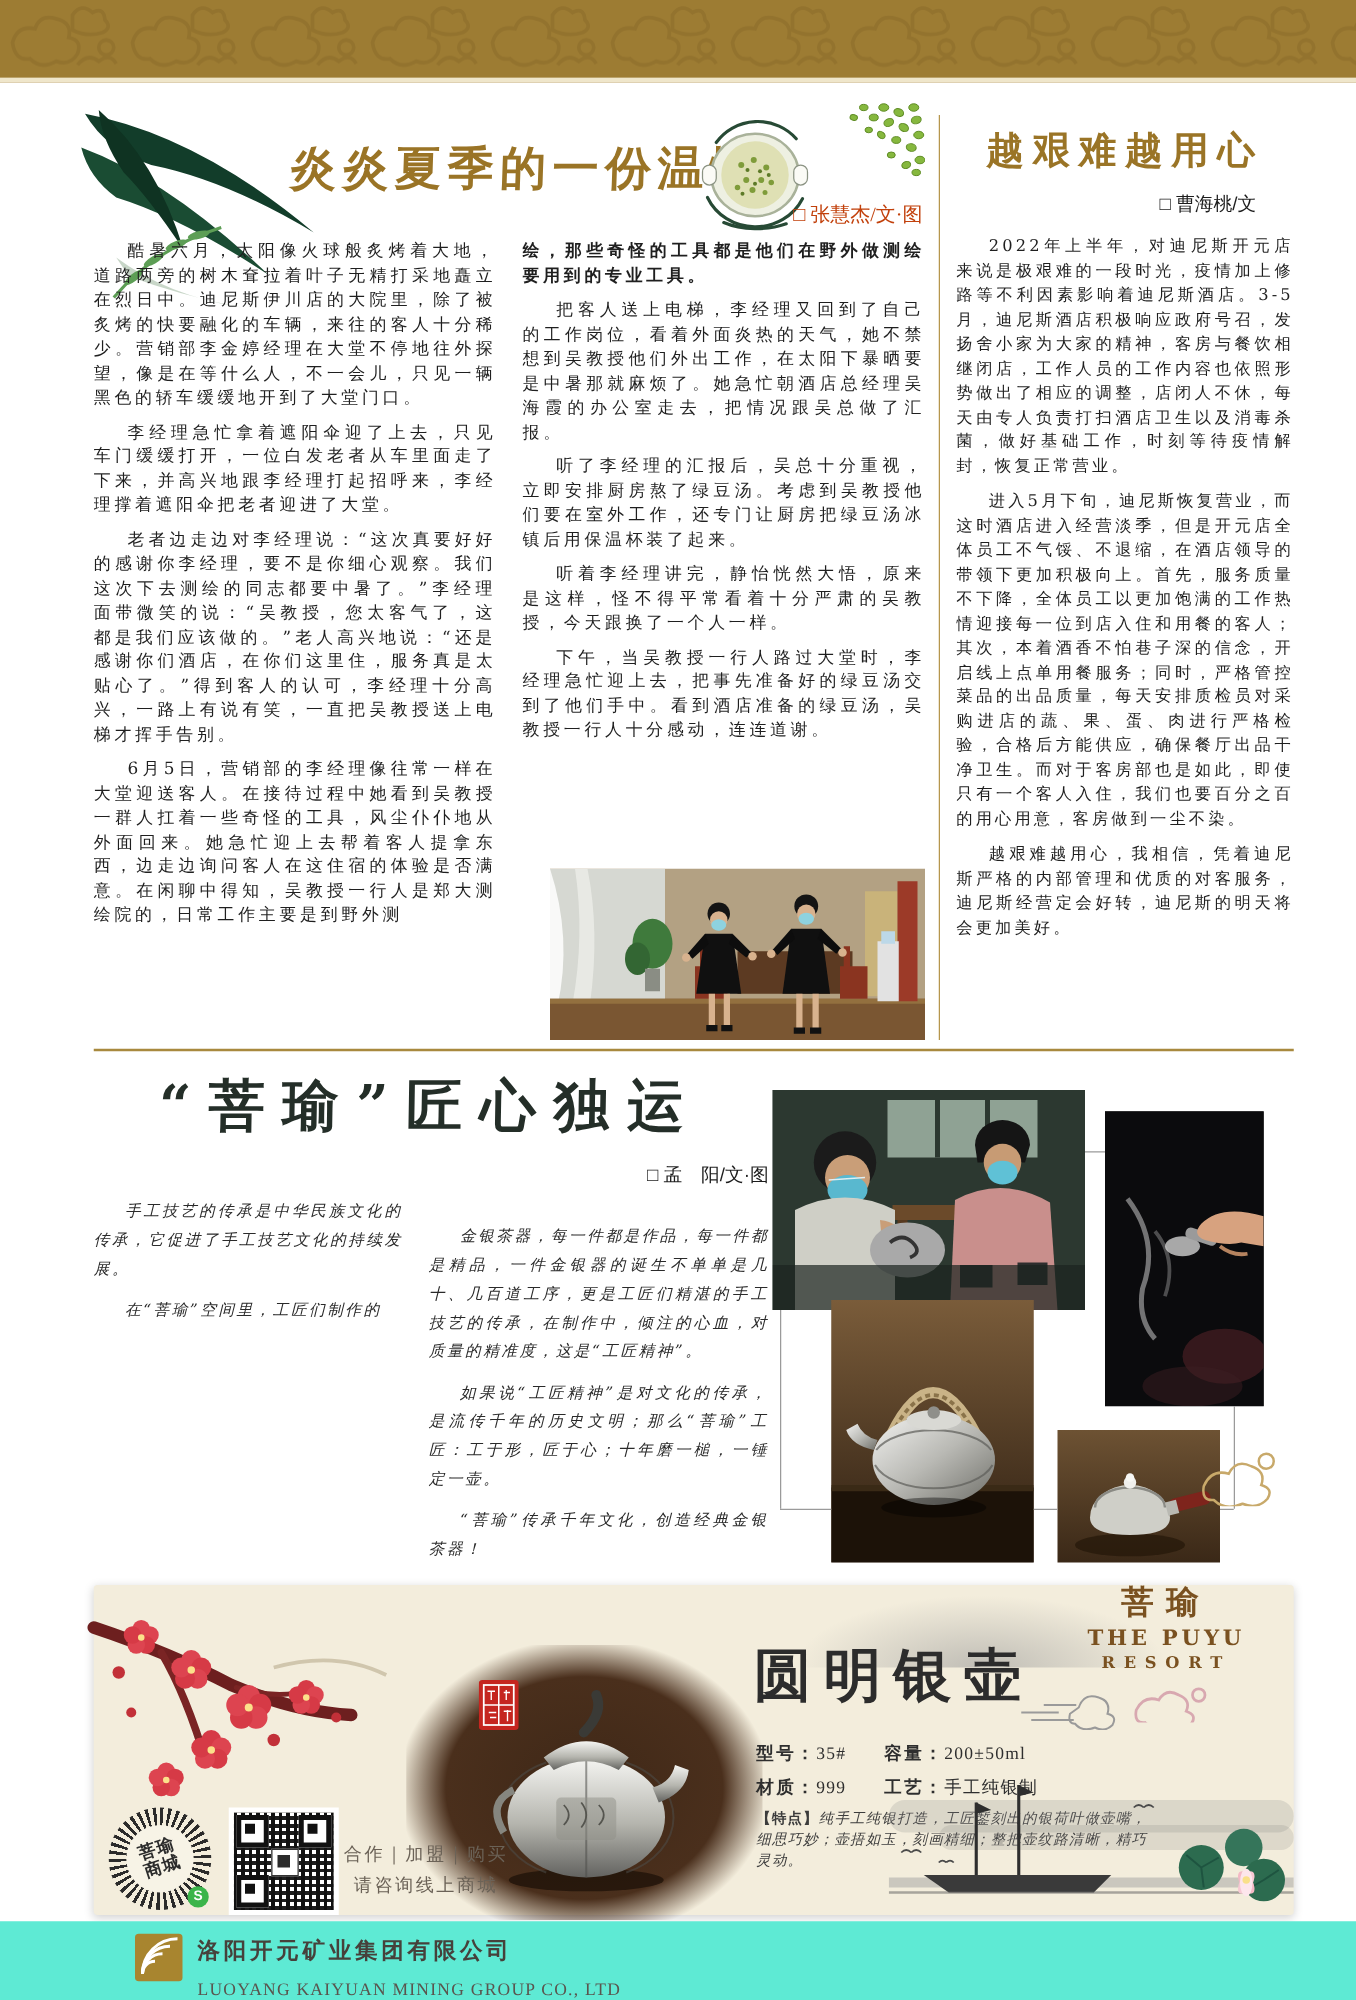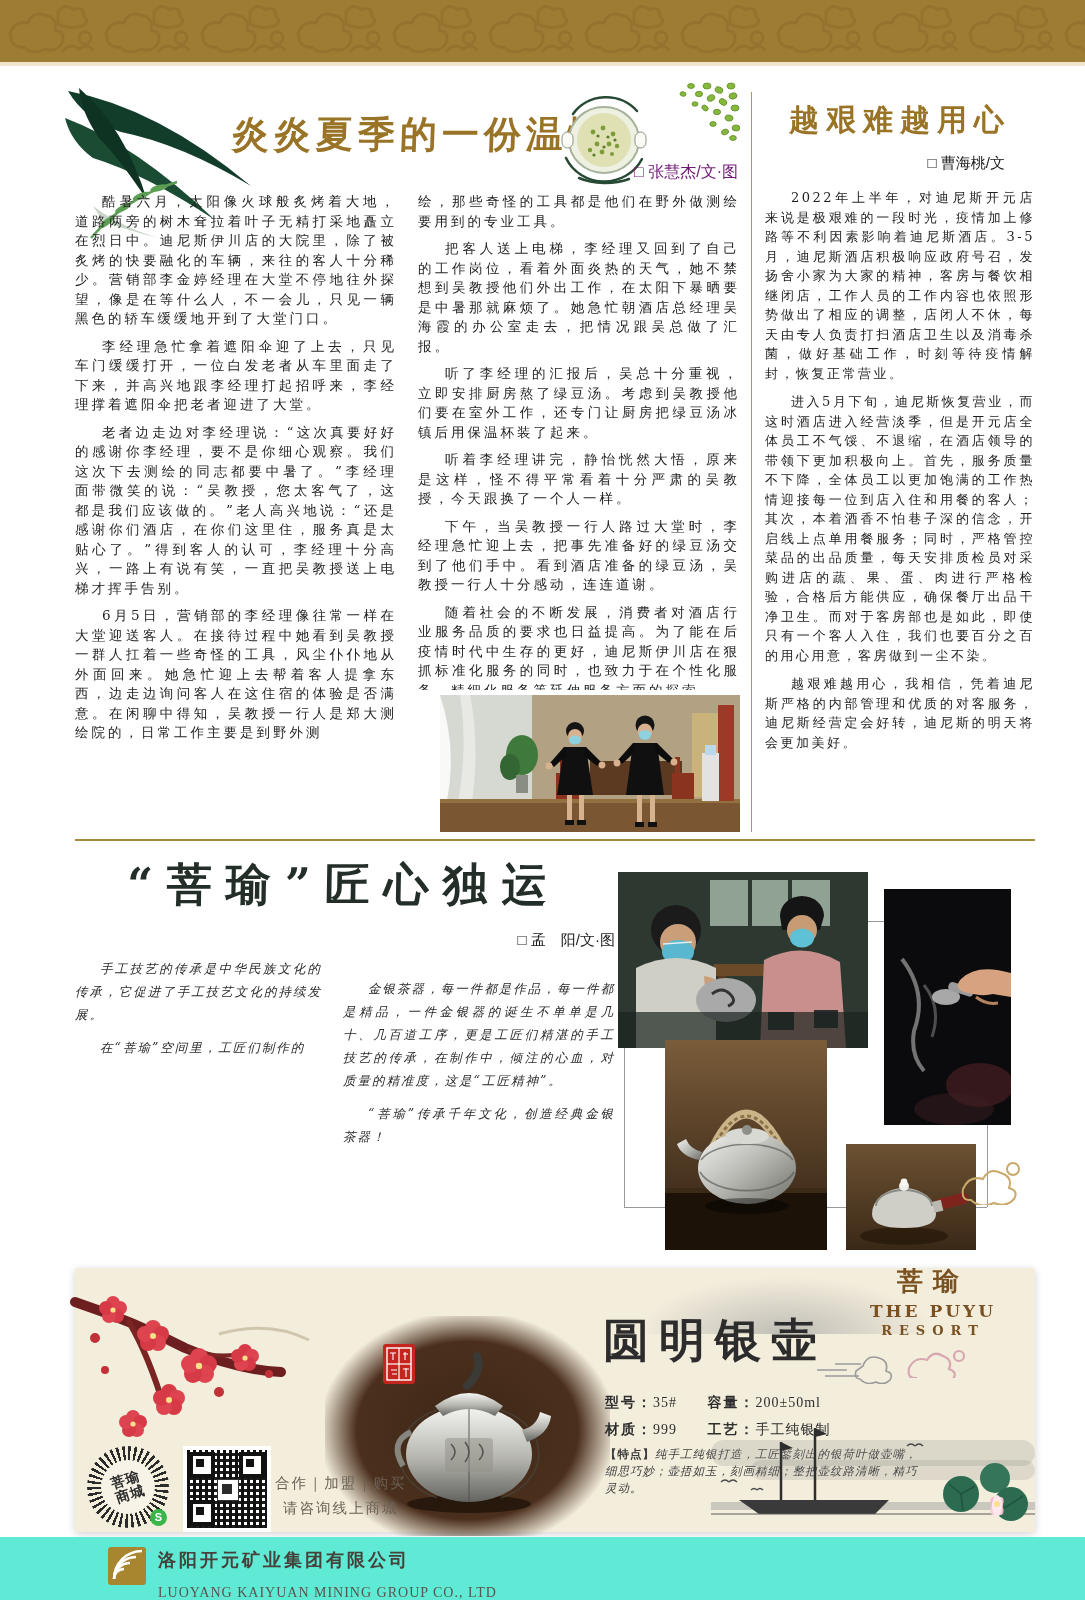--- a/index.html
+++ b/index.html
@@ -12,25 +12,25 @@
 
   
   .art-summer{left:75px;top:80px;width:665px;height:756px;}
   .art-hard{left:765px;top:88px;width:270px;height:746px;overflow:hidden;}
   .v-divider{left:751px;top:92px;width:1px;height:740px;background:#b6964d;}
   .h-rule{left:75px;top:839px;width:960px;height:2px;background:#a8893e;}
 
   .title-gold{color:#9a7426;font-weight:bold;}
   .summer-title{left:128px;top:30px;width:436px;text-align:center;font-size:37px;letter-spacing:5px;
                 transform:skewX(-2deg);}
-  .summer-byline{right:2px;top:82px;font-family:Liberation Sans, sans-serif;
-                 font-size:16px;color:#701a75;text-align:center;}
+  .summer-byline{right:2px;top:82px;font-family:Liberation Serif, serif;
+                 font-size:16px;color:#c2410c;text-align:center;}
   .cols p{margin:0 0 8px 0;text-indent:2em;text-align:justify;font-size:13.5px;line-height:19.5px;
           letter-spacing:3px;color:#1f1f1f;}
-  .cols p.noindent{text-indent:0;}
+  .cols p.noindent{text-indent:0;font-weight:bold;}
   .col1{left:0;top:112px;width:322px;height:642px;overflow:hidden;}
   .col2{left:343px;top:112px;width:322px;height:498px;overflow:hidden;}
   .staff-photo{left:365px;top:615px;width:300px;height:137px;overflow:hidden;background:#b3a183;}
 
   .hard-title{left:0;top:12px;width:270px;text-align:center;font-size:30px;letter-spacing:7px;}
   .hard-byline{left:0;top:66px;width:240px;text-align:right;font-family:"Liberation Sans","DejaVu Sans",sans-serif;
                font-size:15px;color:#1c1c1c;}
   .hard-text{left:0;top:100px;width:270px;height:640px;overflow:hidden;}
   .hard-text p{margin:0 0 9px 0;text-indent:2em;text-align:justify;font-size:13px;line-height:19.5px;
                letter-spacing:2.5px;color:#1f1f1f;}
@@ -202,21 +202,20 @@
       <p>李经理急忙拿着遮阳伞迎了上去，只见车门缓缓打开，一位白发老者从车里面走了下来，并高兴地跟李经理打起招呼来，李经理撑着遮阳伞把老者迎进了大堂。</p>
       <p>老者边走边对李经理说：“这次真要好好的感谢你李经理，要不是你细心观察。我们这次下去测绘的同志都要中暑了。”李经理面带微笑的说：“吴教授，您太客气了，这都是我们应该做的。”老人高兴地说：“还是感谢你们酒店，在你们这里住，服务真是太贴心了。”得到客人的认可，李经理十分高兴，一路上有说有笑，一直把吴教授送上电梯才挥手告别。</p>
       <p>6月5日，营销部的李经理像往常一样在大堂迎送客人。在接待过程中她看到吴教授一群人扛着一些奇怪的工具，风尘仆仆地从外面回来。她急忙迎上去帮着客人提拿东西，边走边询问客人在这住宿的体验是否满意。在闲聊中得知，吴教授一行人是郑大测绘院的，日常工作主要是到野外测</p>
     </div>
     <div class="abs col2 cols">
       <p class="noindent">绘，那些奇怪的工具都是他们在野外做测绘要用到的专业工具。</p>
       <p>把客人送上电梯，李经理又回到了自己的工作岗位，看着外面炎热的天气，她不禁想到吴教授他们外出工作，在太阳下暴晒要是中暑那就麻烦了。她急忙朝酒店总经理吴海霞的办公室走去，把情况跟吴总做了汇报。</p>
       <p>听了李经理的汇报后，吴总十分重视，立即安排厨房熬了绿豆汤。考虑到吴教授他们要在室外工作，还专门让厨房把绿豆汤冰镇后用保温杯装了起来。</p>
       <p>听着李经理讲完，静怡恍然大悟，原来是这样，怪不得平常看着十分严肃的吴教授，今天跟换了一个人一样。</p>
       <p>下午，当吴教授一行人路过大堂时，李经理急忙迎上去，把事先准备好的绿豆汤交到了他们手中。看到酒店准备的绿豆汤，吴教授一行人十分感动，连连道谢。</p>
-      <p>随着社会的不断发展，消费者对酒店行业服务品质的要求也日益提高。为了能在后疫情时代中生存的更好，迪尼斯伊川店在狠抓标准化服务的同时，也致力于在个性化服务、精细化服务等延伸服务方面的探索。</p>
     </div>
 
     <div class="abs staff-photo">
       <svg width="300" height="137">
         <rect width="300" height="137" fill="#b3a183"></rect>
         <rect x="0" y="0" width="92" height="110" fill="#d6d8d2"></rect>
         <path d="M0 0 q18 55 6 110 L0 110Z" fill="#ffffff" opacity="0.85"></path>
         <path d="M30 0 q10 50 2 108 l-14 0 q10 -55 2 -108Z" fill="#eceee9" opacity="0.8"></path>
         <rect x="0" y="104" width="300" height="33" fill="#7a5632"></rect>
         <rect x="0" y="104" width="300" height="4" fill="#93703f"></rect>
@@ -286,20 +285,21 @@
   <div class="abs sec-puyu">
     <div class="abs puyu-title">“菩瑜”匠心独运</div>
     <div class="abs puyu-byline">□ 孟　阳/文·图</div>
 
     <div class="abs pcol pcol1">
       <p>手工技艺的传承是中华民族文化的传承，它促进了手工技艺文化的持续发展。</p>
       <p>在“菩瑜”空间里，工匠们制作的</p>
     </div>
     <div class="abs pcol pcol2">
       <p class="noindent">金银茶器，每一件都是作品，每一件都是精品，一件金银器的诞生不单单是几十、几百道工序，更是工匠们精湛的手工技艺的传承，在制作中，倾注的心血，对质量的精准度，这是“工匠精神”。</p>
+      <p>如果说“工匠精神”是对文化的传承，是流传千年的历史文明；那么“菩瑜”工匠：工于形，匠于心；十年磨一槌，一锤定一壶。</p>
       <p>“菩瑜”传承千年文化，创造经典金银茶器！</p>
     </div>
 
     <div class="abs photo ph1">
       <svg width="250" height="176">
         <rect width="250" height="176" fill="#2c3830"></rect>
         <rect x="92" y="8" width="120" height="46" fill="#8fa294"></rect>
         <line x1="132" y1="8" x2="132" y2="54" stroke="#2c3830" stroke-width="4"></line>
         <line x1="172" y1="8" x2="172" y2="54" stroke="#2c3830" stroke-width="4"></line>
         <rect x="96" y="92" width="112" height="12" fill="#6b4a2a"></rect>

